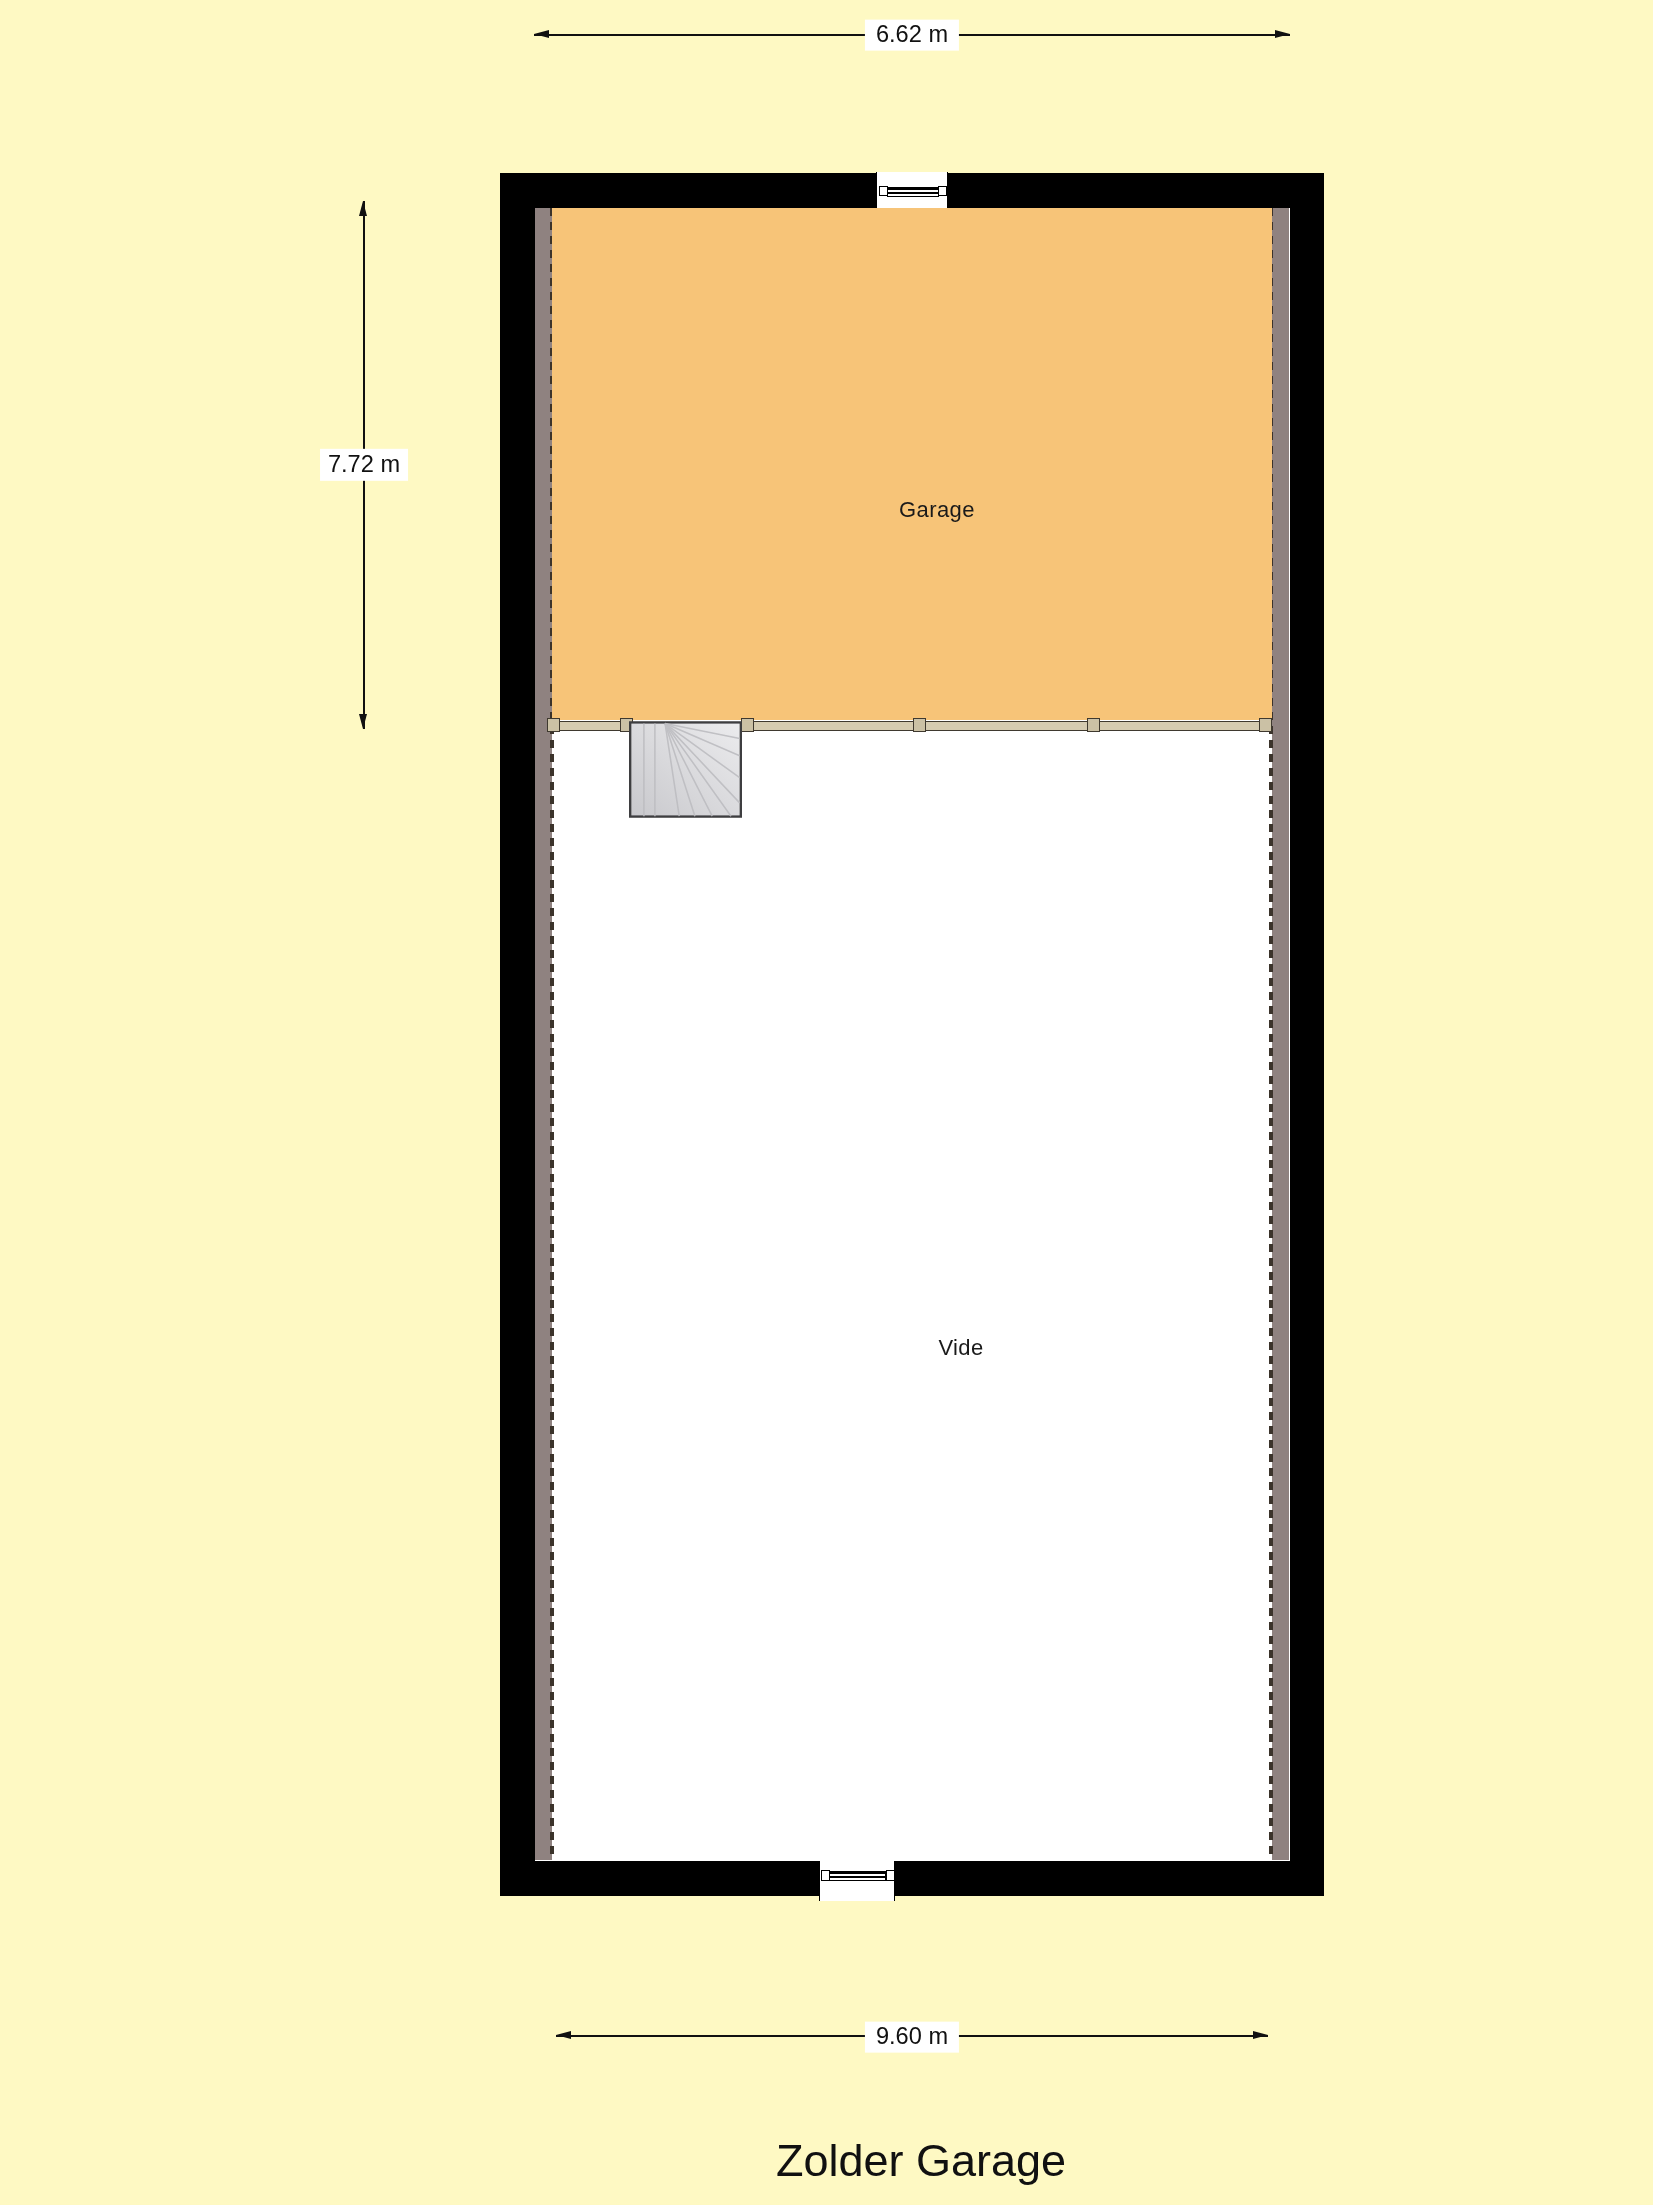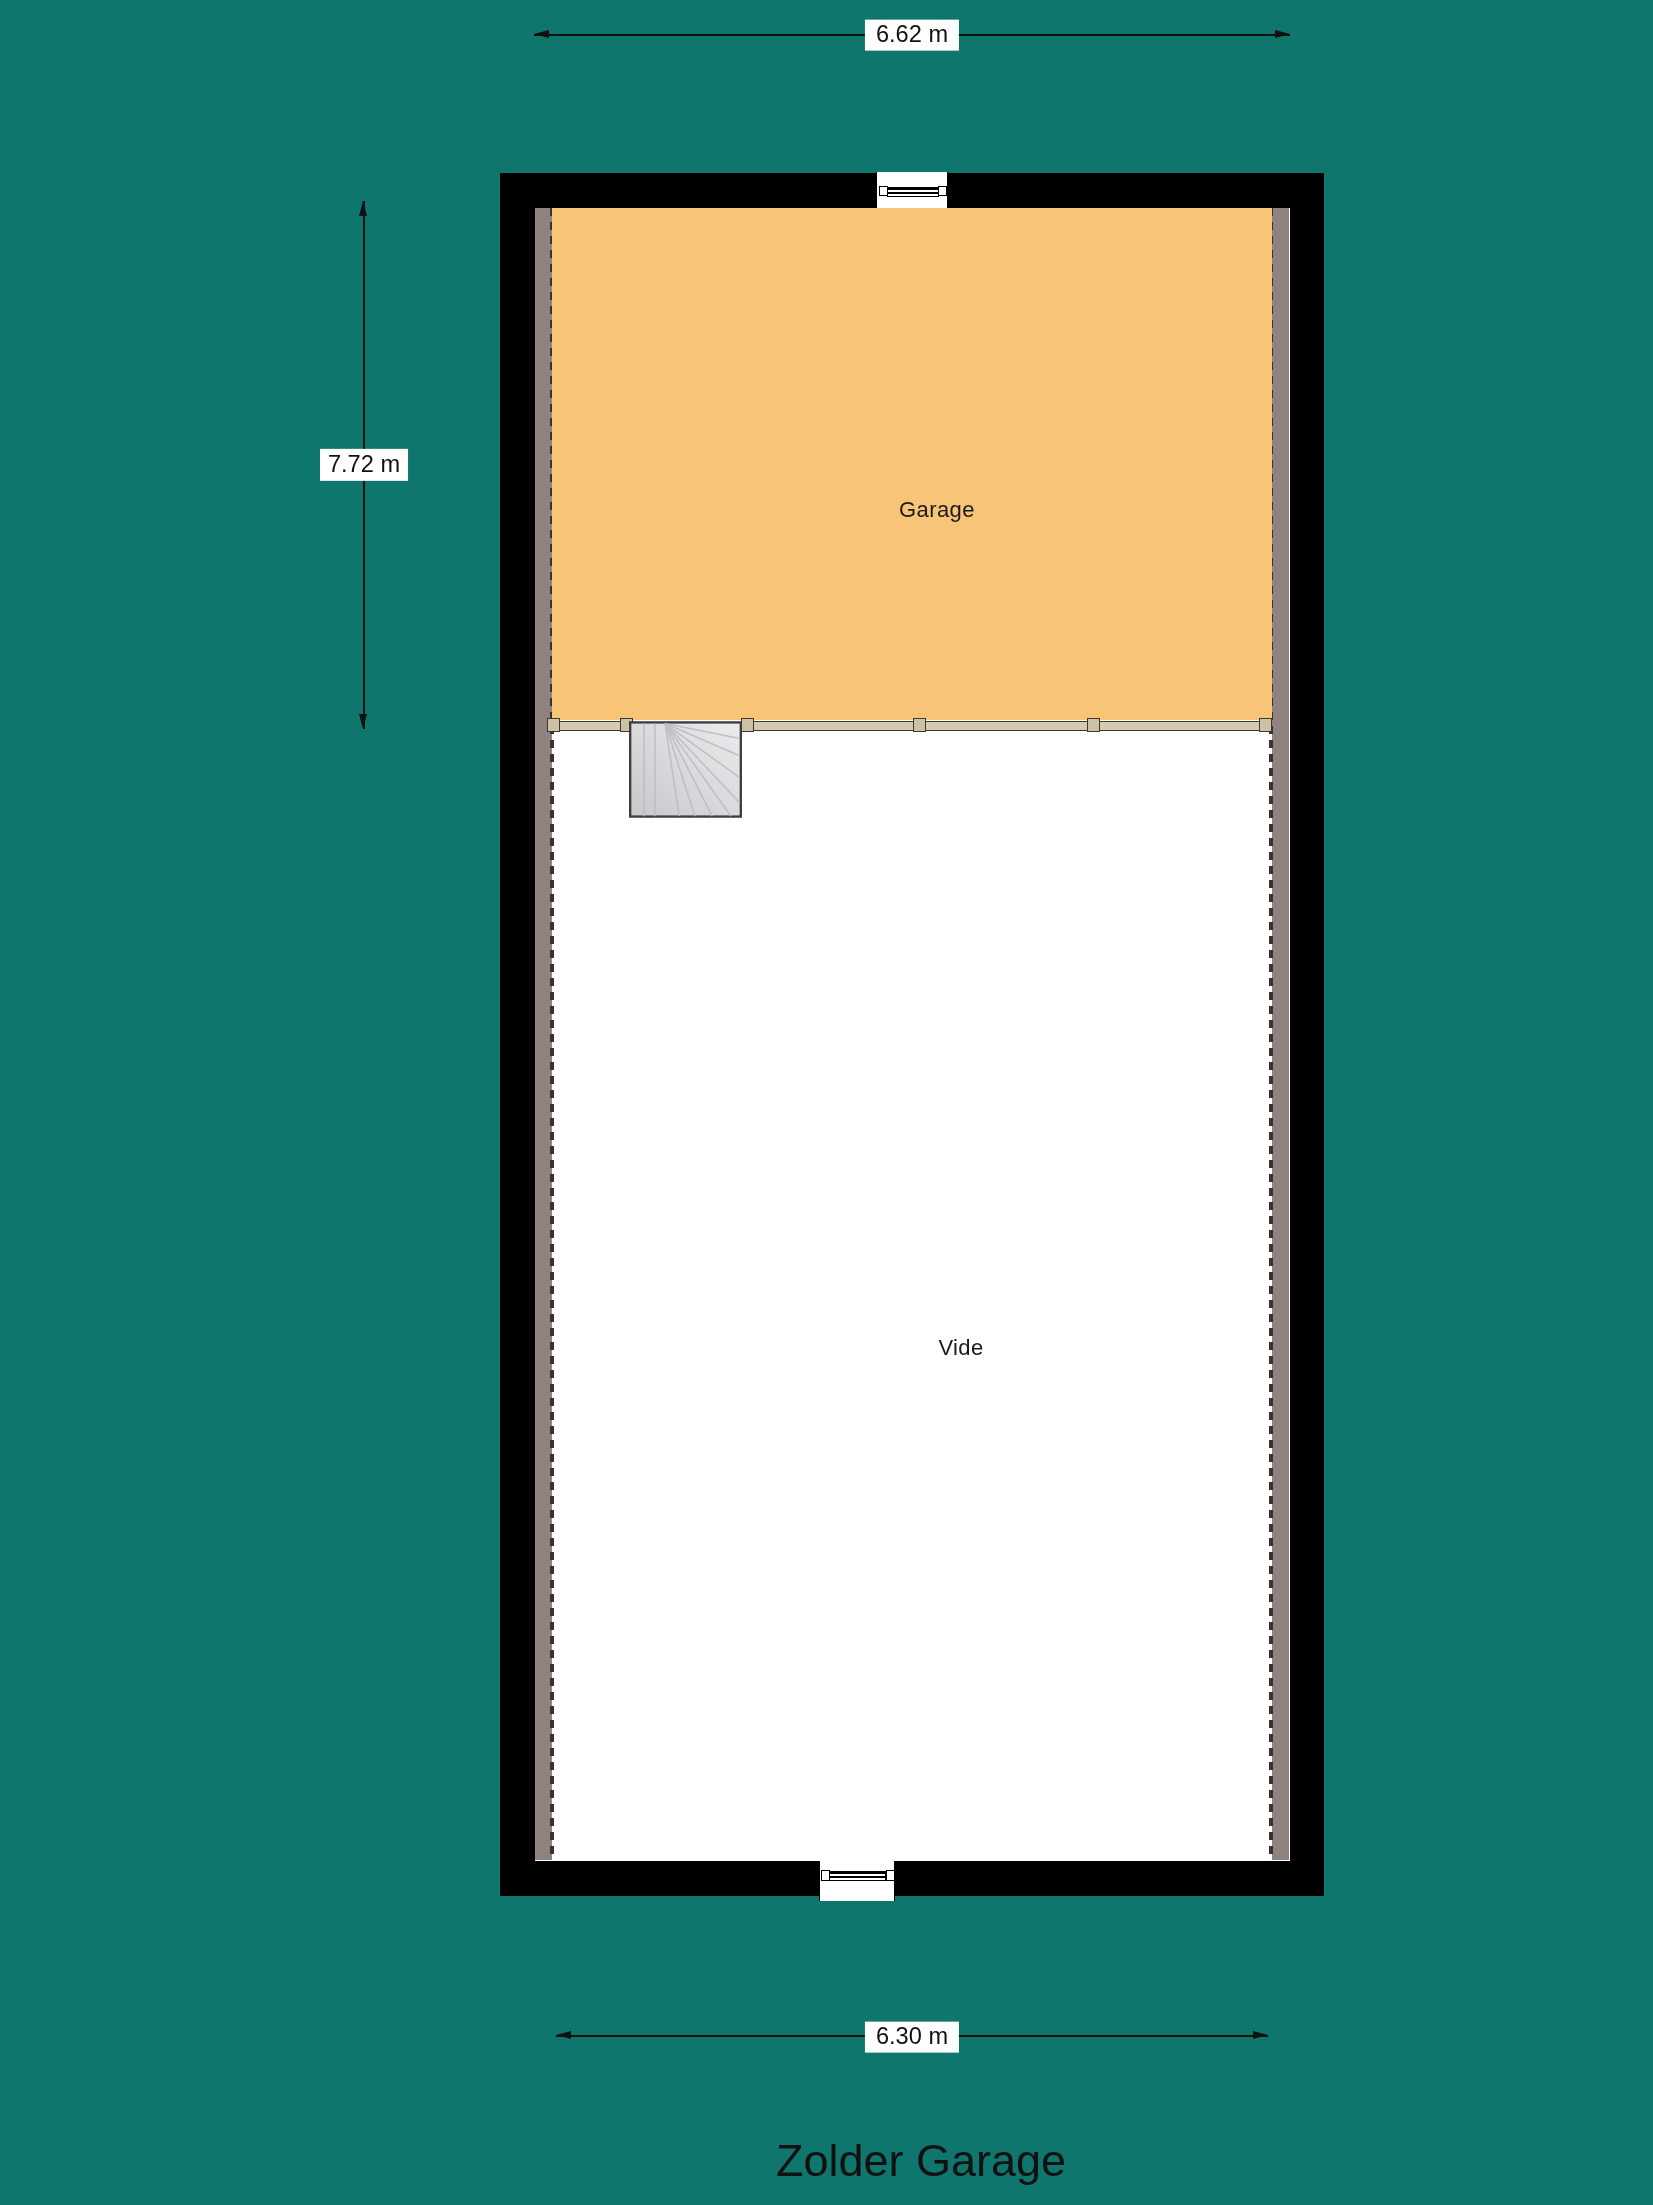--- a/index.html
+++ b/index.html
@@ -1,17 +1,17 @@
 <!DOCTYPE html>
 <html style="font-size:12.6px"><head>
 <meta charset="utf-8">
 <style>
   html,body{margin:0;padding:0;background:#ffffff;}
   #canvas{
-    position:relative;width:1654px;height:2205px;background:#0f766e;overflow:hidden;
+    position:relative;width:1654px;height:2205px;background:#fef9c3;overflow:hidden;
     font-family:"Liberation Sans", sans-serif;color:#111;
   }
   .abs{position:absolute;}
   
   .dim-line{position:absolute;background:#111;}
   .arr{position:absolute;width:0;height:0;}
   .arr-left {border-top:4.7px solid transparent;border-bottom:4.7px solid transparent;border-right:15px solid #111;}
   .arr-right{border-top:4.7px solid transparent;border-bottom:4.7px solid transparent;border-left:15px solid #111;}
   .arr-up   {border-left:4.7px solid transparent;border-right:4.7px solid transparent;border-bottom:15px solid #111;}
   .arr-down {border-left:4.7px solid transparent;border-right:4.7px solid transparent;border-top:15px solid #111;}
@@ -72,21 +72,21 @@
     <div class="dim-line" style="left:363px;top:201px;width:1.6px;height:528px;"></div>
     <div class="arr arr-up" style="left:359px;top:201px;"></div>
     <div class="arr arr-down" style="left:359px;top:714px;"></div>
     <span class="dim-label" style="left:364px;top:465px;padding:3.2px 7.9px;">7.72 m</span>
   </div>
 
   <div>
     <div class="dim-line" style="left:556px;top:2035px;width:712px;height:1.6px;"></div>
     <div class="arr arr-left" style="left:556px;top:2031px;"></div>
     <div class="arr arr-right" style="left:1253px;top:2031px;"></div>
-    <span class="dim-label" style="left:912px;top:2037px;">6.30 m</span>
+    <span class="dim-label" style="left:912px;top:2037px;">9.60 m</span>
   </div>
 
   <div>
     <div class="wall-outer"></div>
     <div class="interior"></div>
 
     <div class="lining left"></div>
     <div class="lining right"></div>
     <div class="dashline left"></div>
     <div class="dashline right"></div>

